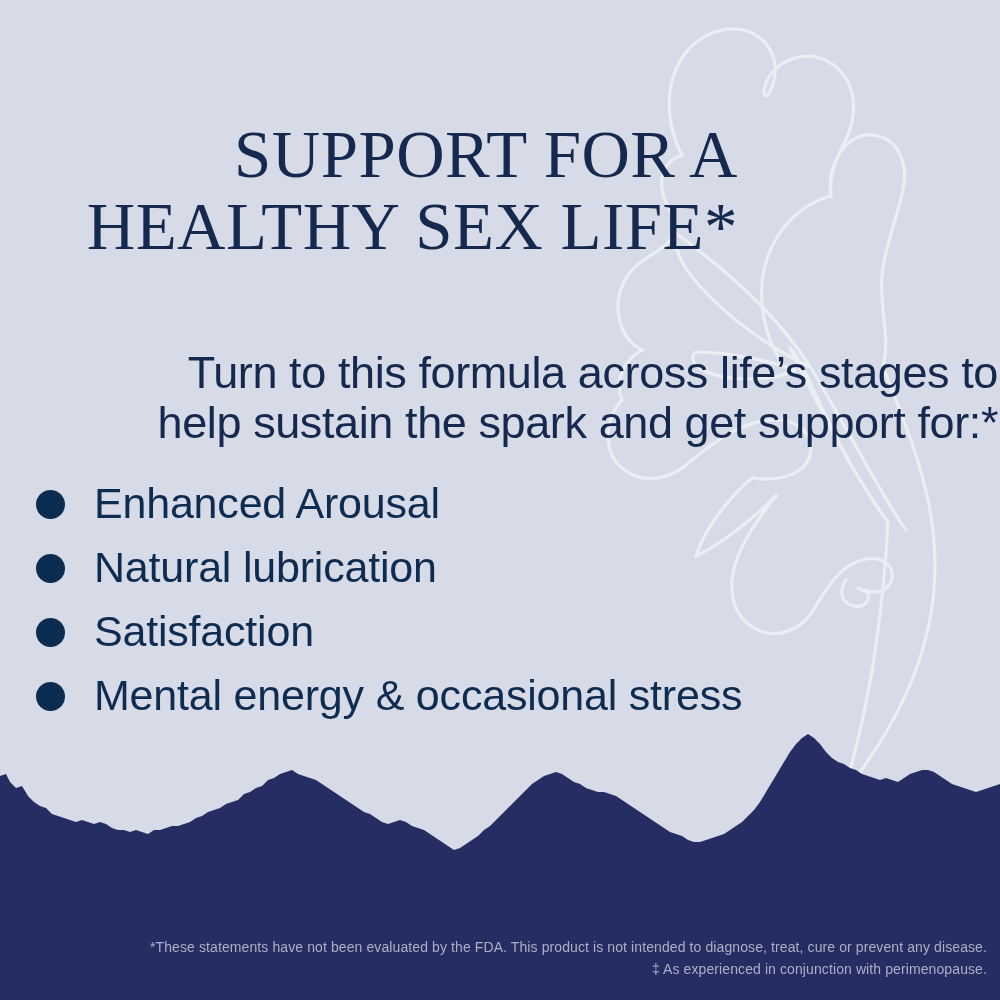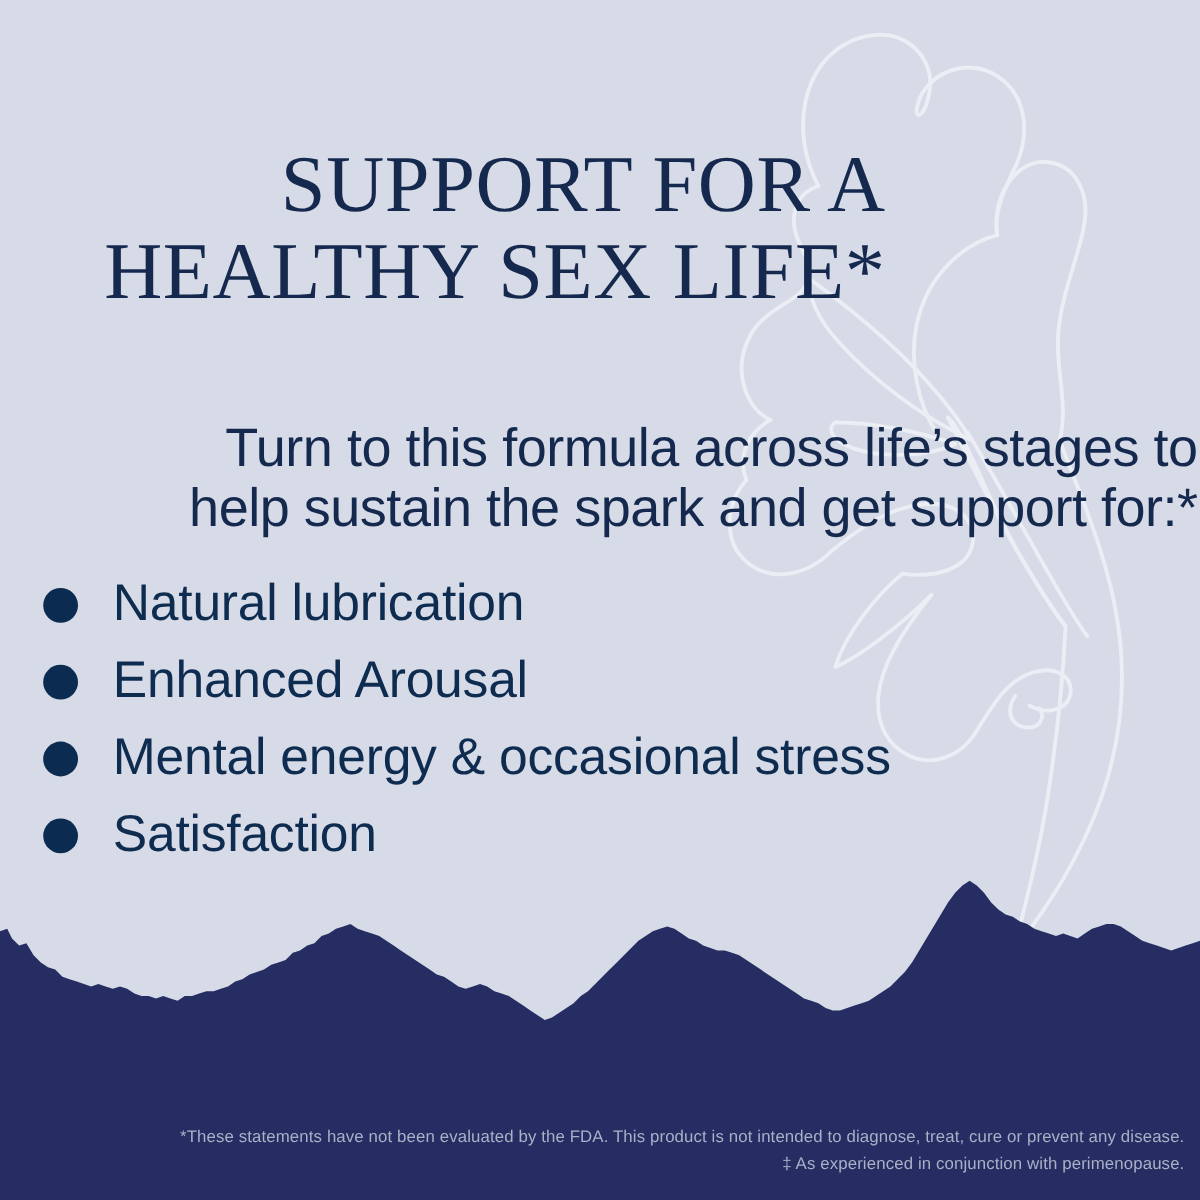--- a/index.html
+++ b/index.html
@@ -173,33 +173,33 @@
 
   <h1 id="headline">SUPPORT FOR A
 HEALTHY SEX LIFE*</h1>
 
   <p id="intro">Turn to this formula across life’s stages to
 help sustain the spark and get support for:*</p>
 
   <ul id="benefits">
     <li>
       <span class="dot"></span>
+      <span class="benefit-label">Enhanced Arousal</span>
+    </li>
+    <li>
+      <span class="dot"></span>
       <span class="benefit-label">Natural lubrication</span>
     </li>
     <li>
       <span class="dot"></span>
-      <span class="benefit-label">Enhanced Arousal</span>
+      <span class="benefit-label">Satisfaction</span>
     </li>
     <li>
       <span class="dot"></span>
       <span class="benefit-label">Mental energy &amp; occasional stress</span>
-    </li>
-    <li>
-      <span class="dot"></span>
-      <span class="benefit-label">Satisfaction</span>
     </li>
   </ul>
 
   <div id="torn-band">
     <svg viewBox="0 0 1000 270" preserveAspectRatio="none" xmlns="http://www.w3.org/2000/svg" aria-hidden="true">
       <path fill="#252d63" d="
         M0,46 L6,44 L10,52 L16,58 L22,56 L28,66 L34,72 L40,76 L46,78 L52,84
         L58,86 L64,88 L70,90 L76,92 L82,90 L88,92 L94,94 L100,92 L106,94
         L112,98 L118,100 L124,100 L130,102 L136,100 L142,102 L148,104 L154,100
         L160,100 L166,98 L172,96 L178,96 L184,94 L190,92 L196,88 L202,86

